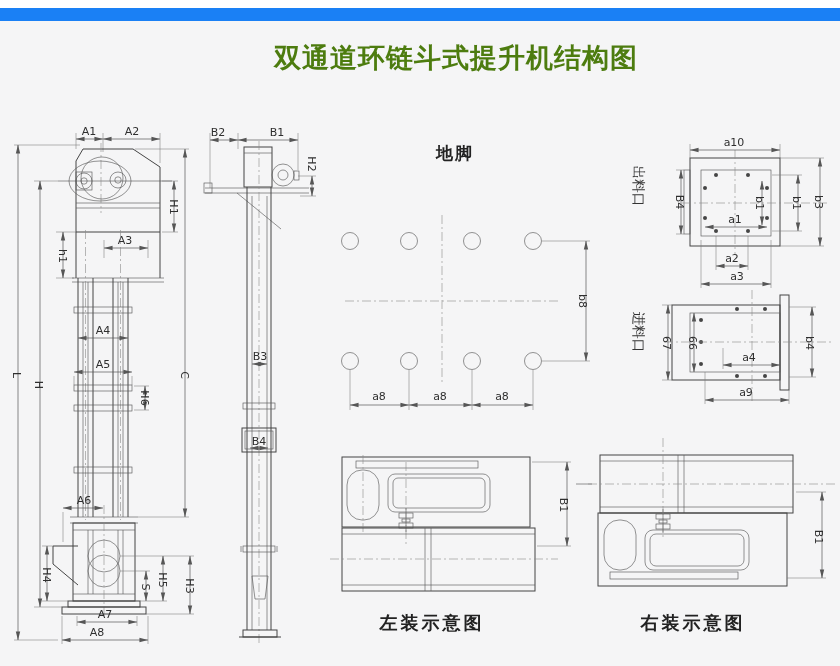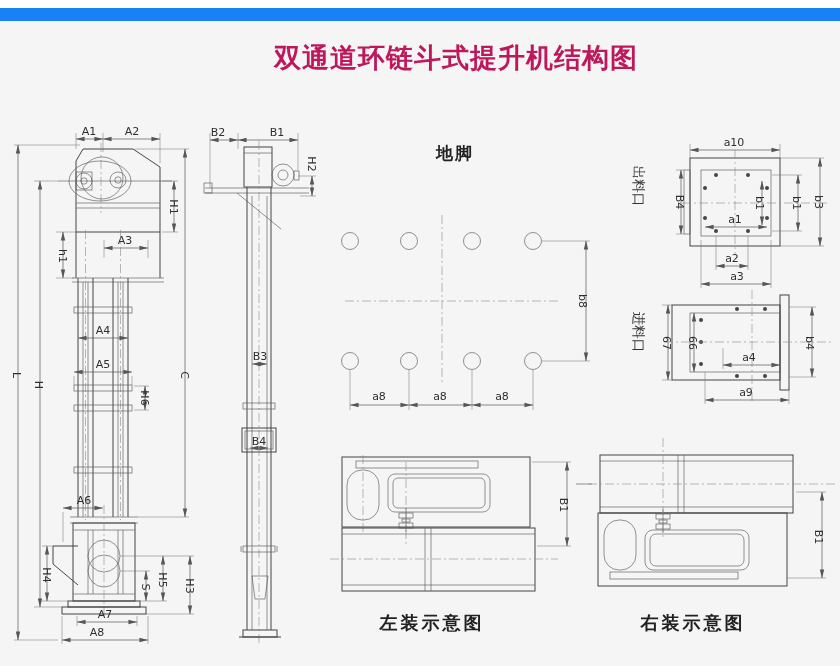--- a/index.html
+++ b/index.html
@@ -1,21 +1,21 @@
 <!DOCTYPE html>
 <html><head>
 <meta charset="utf-8">
 <style>
   html,body{margin:0;padding:0;}
   body{font-family:"DejaVu Sans", sans-serif;}
   .page{position:relative;width:840px;height:666px;background:#f5f5f6;overflow:hidden;}
   .topstrip{position:absolute;left:0;top:0;width:840px;height:8px;background:#ffffff;}
   .bluebar{position:absolute;left:0;top:8px;width:840px;height:13px;}
   .pagetitle{position:absolute;left:0;top:40px;width:840px;text-align:center;padding-left:72px;box-sizing:border-box;
-    font-size:27px;font-weight:bold;color:#be185d;letter-spacing:1px;}
+    font-size:27px;font-weight:bold;color:#4d7c0f;letter-spacing:1px;}
   svg{position:absolute;left:0;top:0;}
   svg text{font-family:"DejaVu Sans", sans-serif;fill:#2f2f2f;}
   .dl{font-size:11px;}
   .cjk{font-size:13.5px;fill:#333;}
   .ft{font-size:17px;font-weight:bold;letter-spacing:2px;fill:#222;}
   .cap{font-size:18px;font-weight:bold;letter-spacing:3px;fill:#222;}
   .main{stroke:#454545;stroke-width:1;fill:none;}
   .thin{stroke:#5a5a5a;stroke-width:.65;fill:none;}
   .dim{stroke:#565656;stroke-width:.7;fill:none;}
   .ext{stroke:#7a7a7a;stroke-width:.55;fill:none;}

